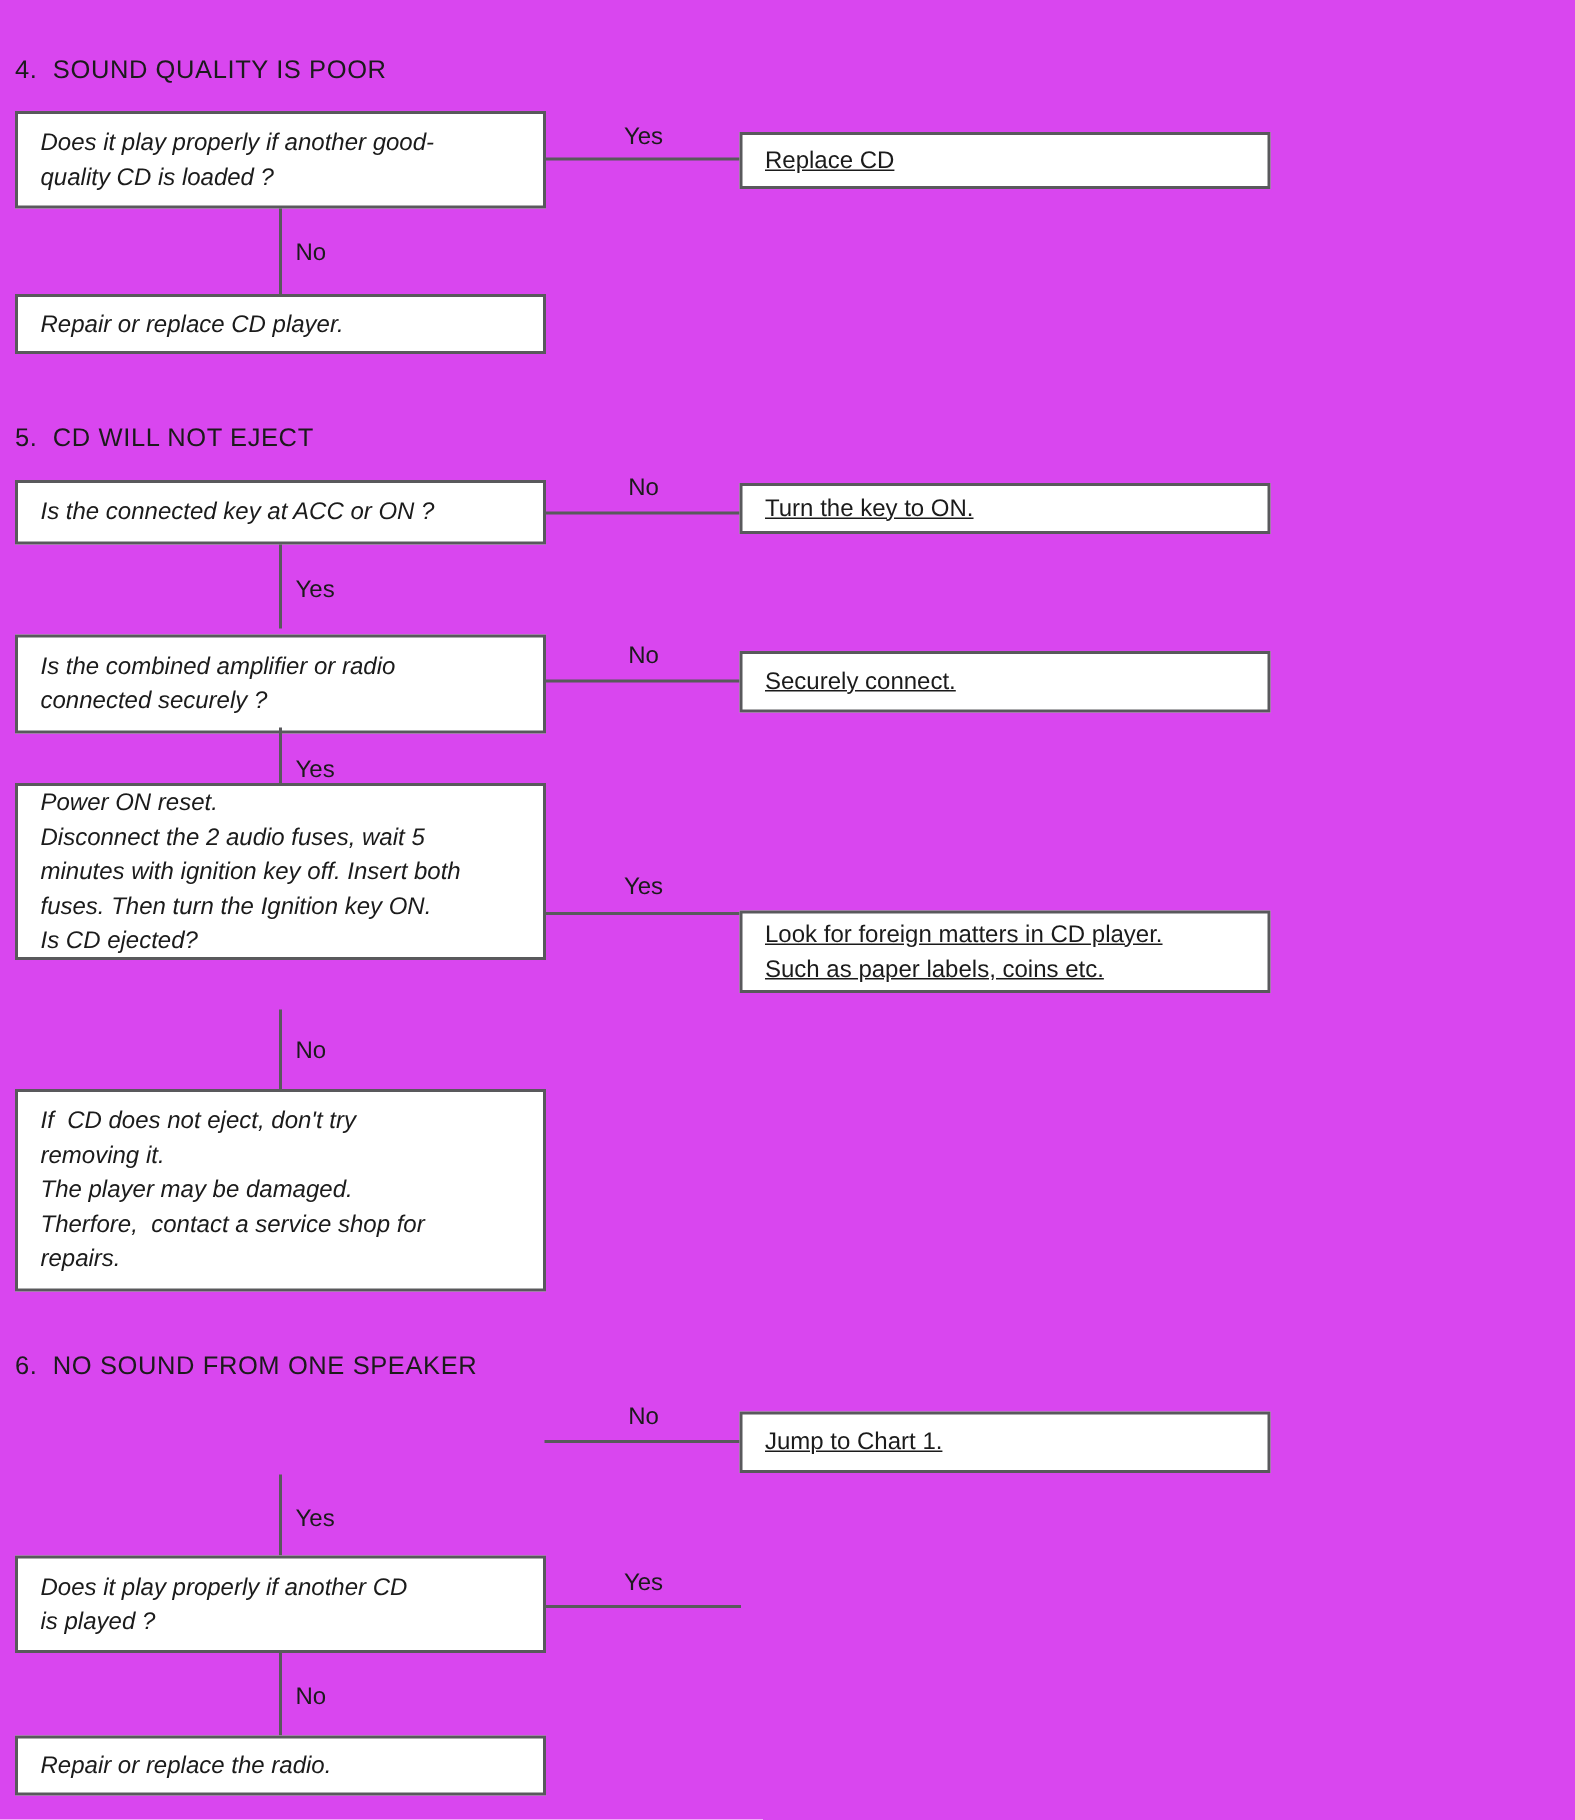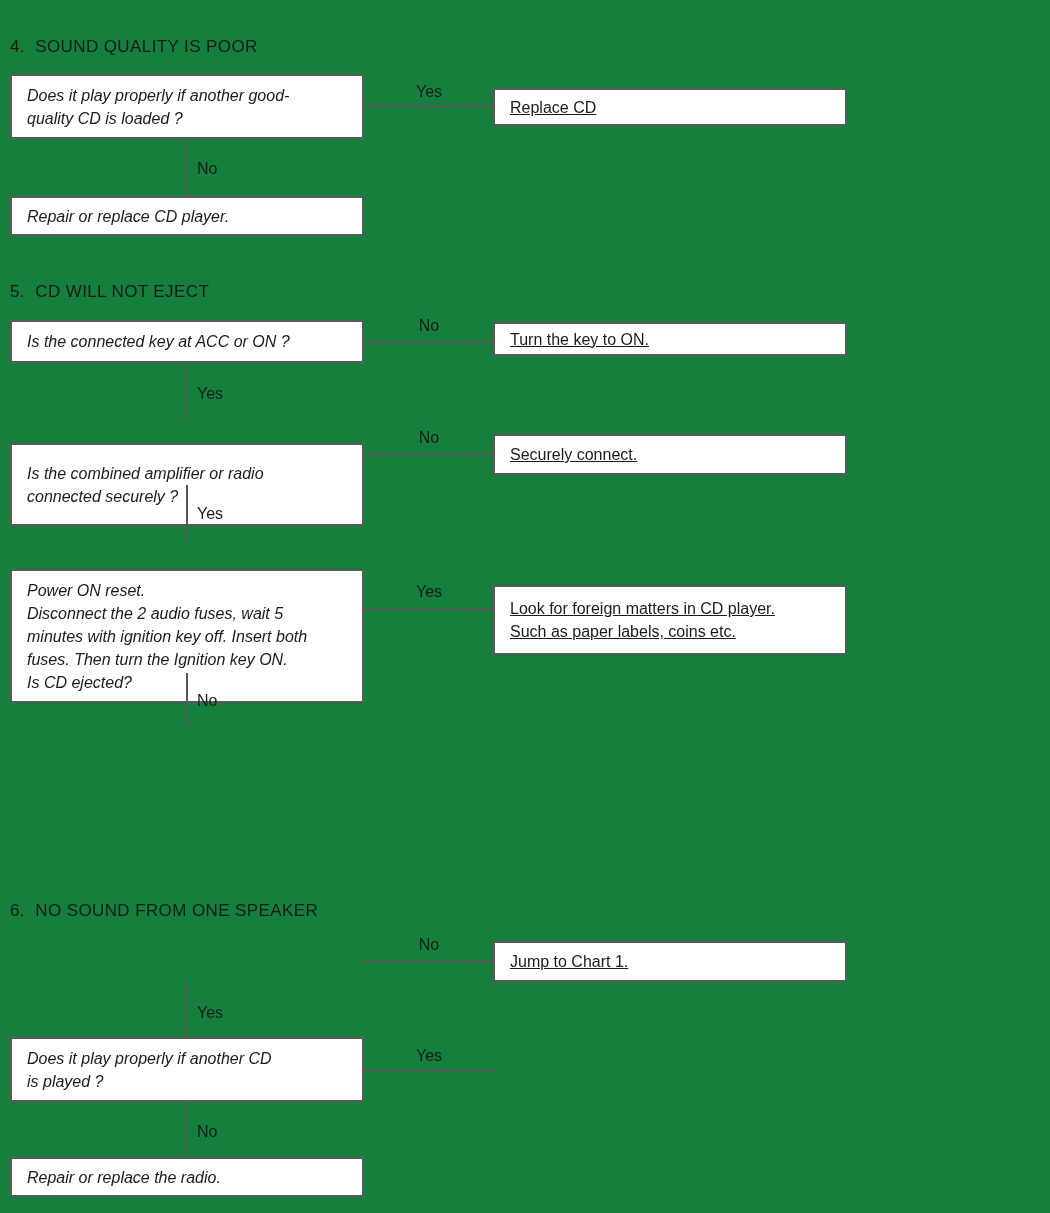--- a/index.html
+++ b/index.html
@@ -1,17 +1,17 @@
 <!DOCTYPE html>
 <html><head>
 <meta charset="utf-8">
 <style>
   html,body{margin:0;padding:0;background:#ffffff;}
   #canvas{
-    position:relative;width:1050px;height:1213px;background:#15803d;
+    position:relative;width:1050px;height:1213px;background:#d946ef;
     font-family:"Liberation Sans","DejaVu Sans",sans-serif;
     color:#1b1b1b;overflow:hidden;
   }
   .sec-title{
     position:absolute;left:10px;font-size:17px;letter-spacing:.4px;
     white-space:pre-wrap;color:#1b1b1b;
   }
   .box{
     position:absolute;box-sizing:border-box;border:2px solid #59595c;background:#ffffff;
     font-size:16px;line-height:23px;white-space:pre-wrap;
@@ -52,46 +52,51 @@
   <div class="box lbox" style="top:320px;height:43px">Is the connected key at ACC or ON ?</div>
 
   <div class="hline" style="top:341px"></div>
   <div class="blabel" style="top:317px">No</div>
 
   <div class="box rbox" style="top:322px;height:34px">Turn the key to ON.</div>
 
   <div class="vline" style="top:363px;height:56px"></div>
   <div class="dlabel" style="top:385px">Yes</div>
 
-  <div class="box lbox" style="top:443px;height:83px">Is the combined amplifier or radio
+  <div class="box lbox" style="top:423px;height:66px">Is the combined amplifier or radio
 connected securely ?</div>
 
   <div class="hline" style="top:453px"></div>
   <div class="blabel" style="top:429px">No</div>
 
   <div class="box rbox" style="top:434px;height:41px">Securely connect.</div>
 
   <div class="vline" style="top:485px;height:54px"></div>
   <div class="dlabel" style="top:505px">Yes</div>
 
-  <div class="box lbox" style="top:569px;height:134px">Power ON reset.
+  <div class="box lbox" style="top:522px;height:118px">Power ON reset.
 Disconnect the 2 audio fuses, wait 5
 minutes with ignition key off. Insert both
 fuses. Then turn the Ignition key ON.
 Is CD ejected?</div>
 
   <div class="hline" style="top:608px"></div>
   <div class="blabel" style="top:583px">Yes</div>
 
-  <div class="box rbox" style="top:585px;height:70px">Look for foreign matters in CD player.
+  <div class="box rbox" style="top:607px;height:55px">Look for foreign matters in CD player.
 Such as paper labels, coins etc.</div>
 
   <div class="vline" style="top:673px;height:53px"></div>
   <div class="dlabel" style="top:692px">No</div>
 
+  <div class="box lbox" style="top:726px;height:135px">If  CD does not eject, don't try
+removing it.
+The player may be damaged.
+Therfore,  contact a service shop for
+repairs.</div>
 
   <div class="sec-title" style="top:901px">6.  NO SOUND FROM ONE SPEAKER</div>
 
 
   <div class="hline" style="top:960px"></div>
   <div class="blabel" style="top:936px">No</div>
 
   <div class="box rbox" style="top:941px;height:41px">Jump to Chart 1.</div>
 
   <div class="vline" style="top:983px;height:54px"></div>

